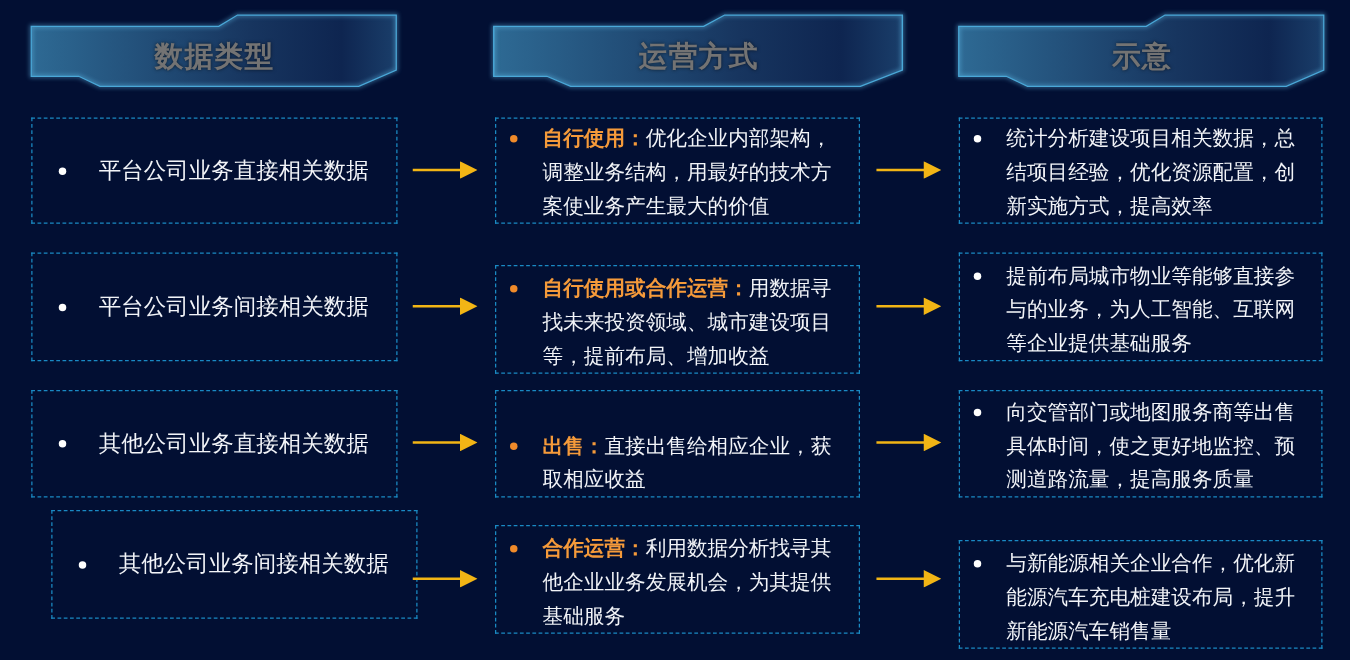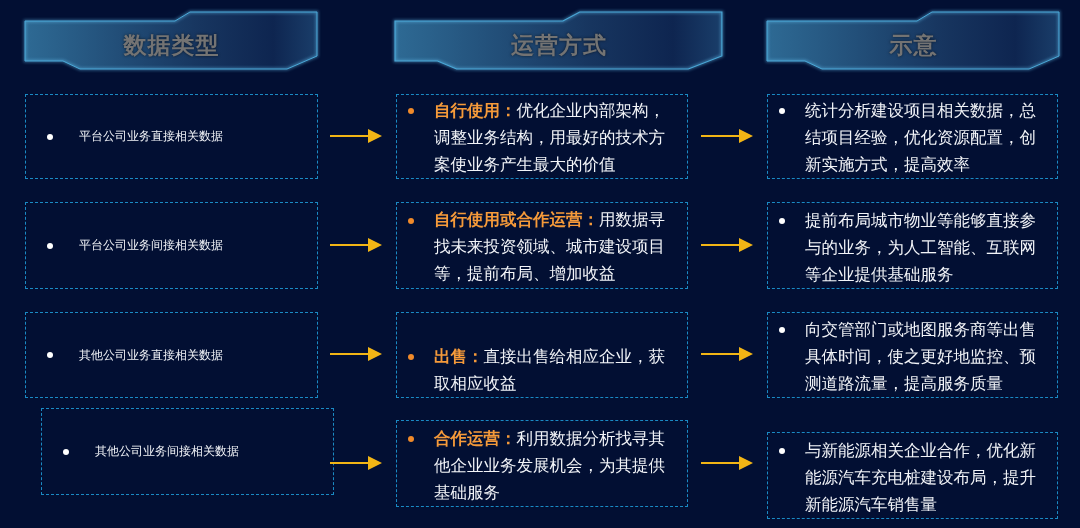--- a/index.html
+++ b/index.html
@@ -30,21 +30,21 @@
   .col-right{ left:767px; width:291px; }
   .left-inner {
     position:absolute; left:0; right:0; top:0; bottom:0;
     display:flex; align-items:center;
   }
   .dot {
     width:6px; height:6px; border-radius:50%; background:#ffffff;
     flex:0 0 auto;
   }
   .left-inner .dot { margin-left:21px; margin-right:26px; }
-  .left-inner .label { font-size:12px; white-space:nowrap; }
+  .left-inner .label { font-size:18px; white-space:nowrap; }
   .text-inner {
     position:absolute; left:0; right:0; top:0; bottom:0;
     display:flex; align-items:flex-end;
   }
   .text-wrap { position:relative; padding-left:37px; padding-right:12px; }
   .text-wrap .dot { position:absolute; left:11px; top:11px; }
   .text-wrap .dot.orange { background:#f08a2a; }
   .kw { color:#f59a3a; font-weight:bold; }
   .arrow { position:absolute; width:52px; height:14px; }
   .arrow svg { width:100%; height:100%; display:block; }
@@ -130,21 +130,21 @@
     <span class="dot"></span>
     <span class="label">平台公司业务间接相关数据</span>
   </div>
 </div>
 <div class="arrow" style="left:330px;top:238px;">
   <svg viewBox="0 0 52 14">
       <line x1="0" y1="7" x2="40" y2="7" stroke="#f2b515" stroke-width="2"></line>
       <polygon points="38,0 52,7 38,14" fill="#f2b515"></polygon>
     </svg>
 </div>
-<div class="box col-mid" style="top:202px;height:87px;font-family:Liberation Mono, monospace;">
+<div class="box col-mid" style="top:212px;height:87px;">
   <div class="text-inner">
     <div class="text-wrap">
       <span class="dot orange"></span>
       <span class="kw">自行使用或合作运营：</span><span>用数据寻找未来投资领域、城市建设项目等，提前布局、增加收益</span>
     </div>
   </div>
 </div>
 <div class="arrow" style="left:701px;top:238px;">
   <svg viewBox="0 0 52 14">
       <line x1="0" y1="7" x2="40" y2="7" stroke="#f2b515" stroke-width="2"></line>

